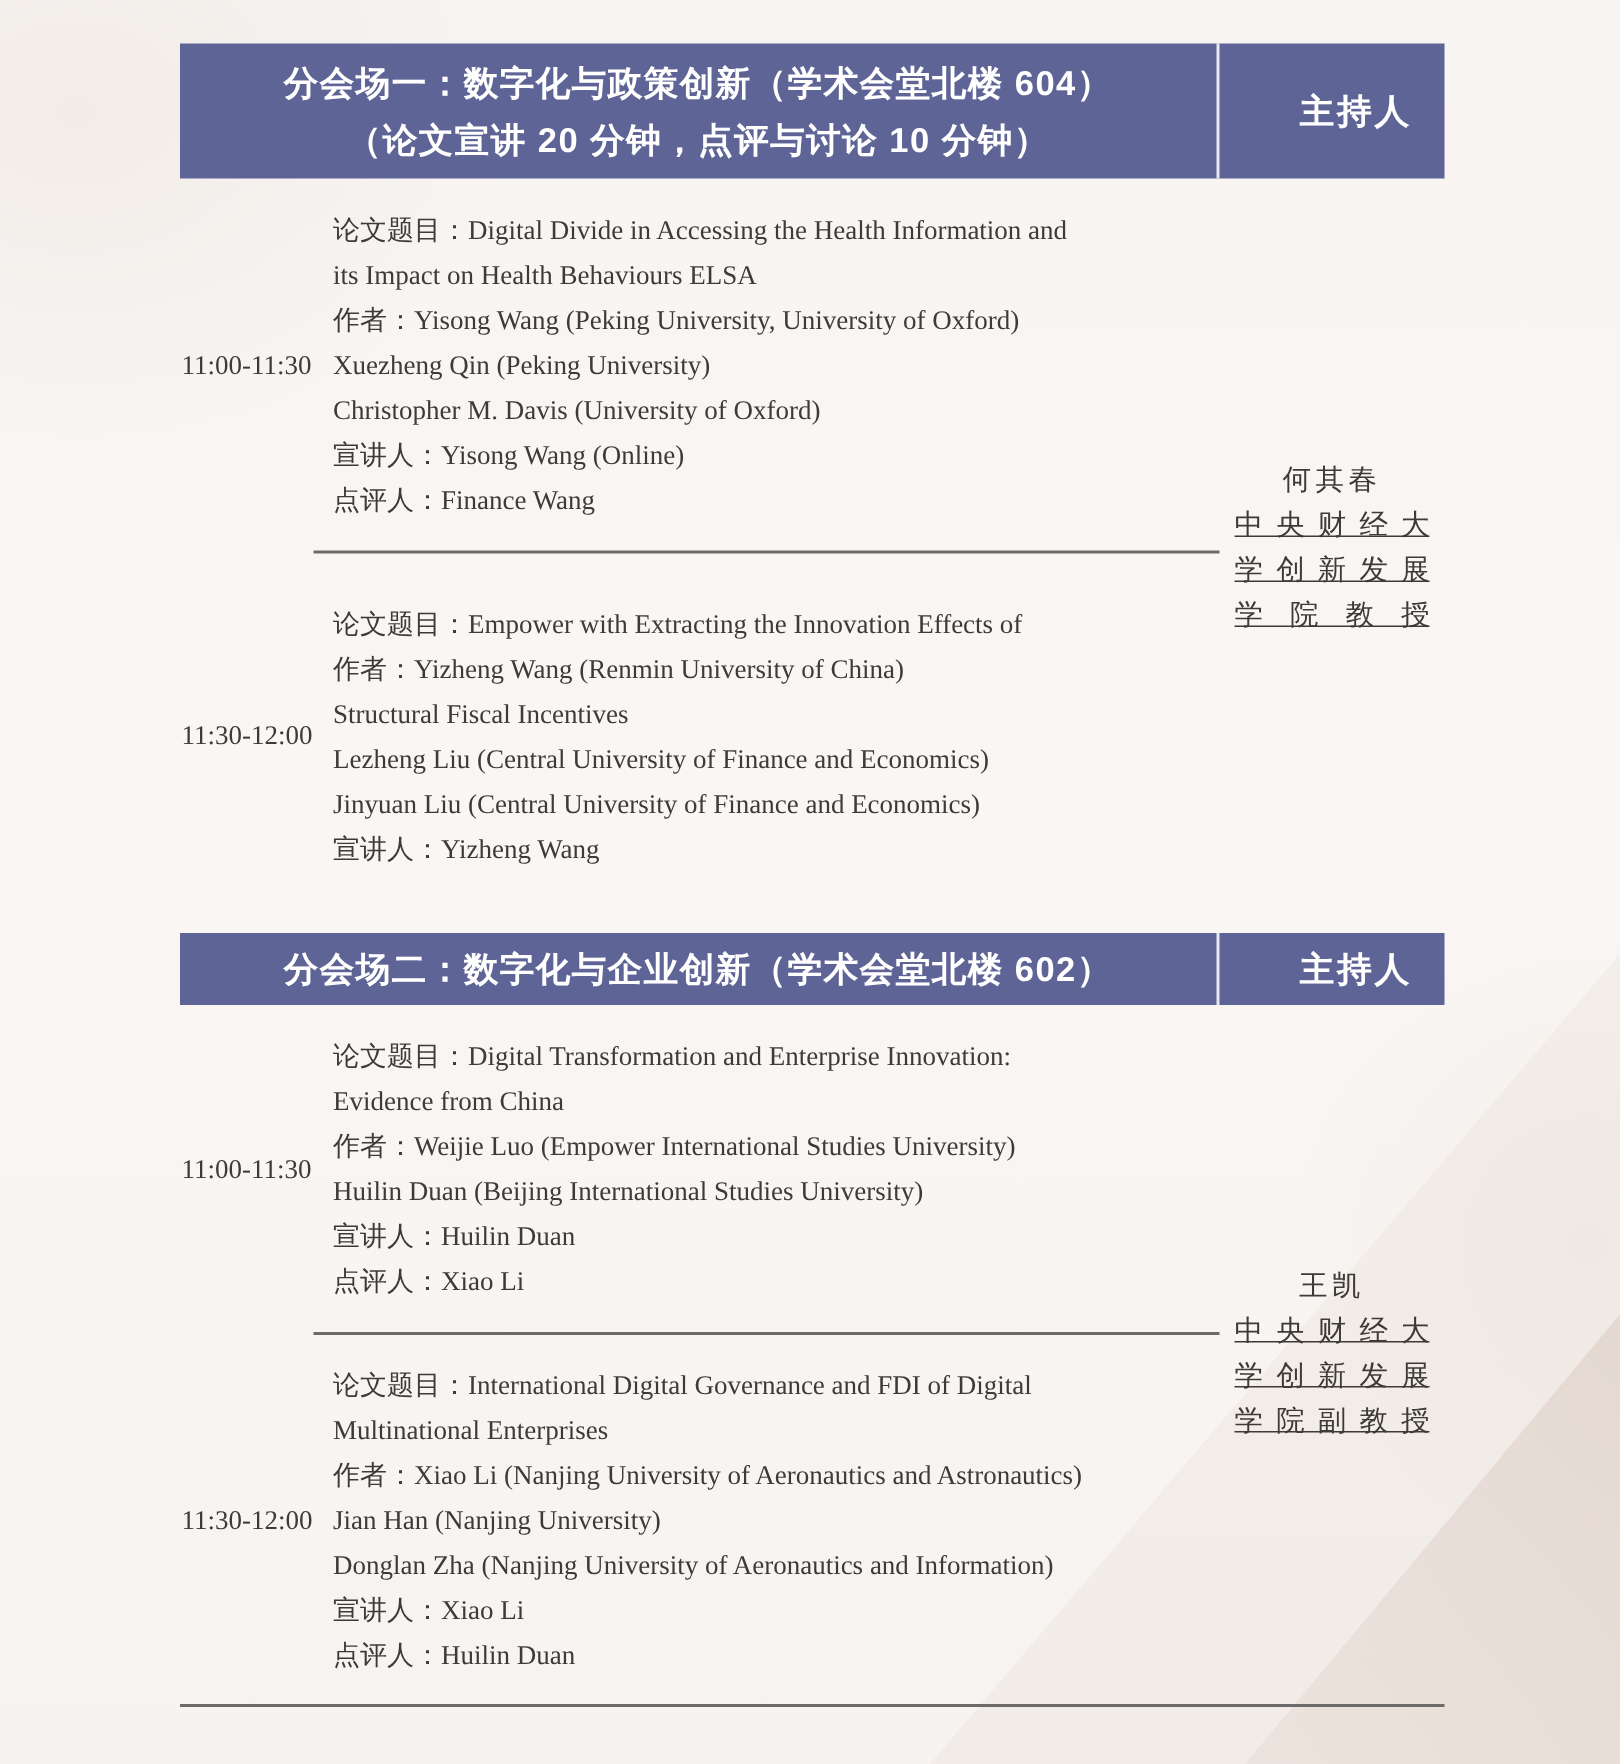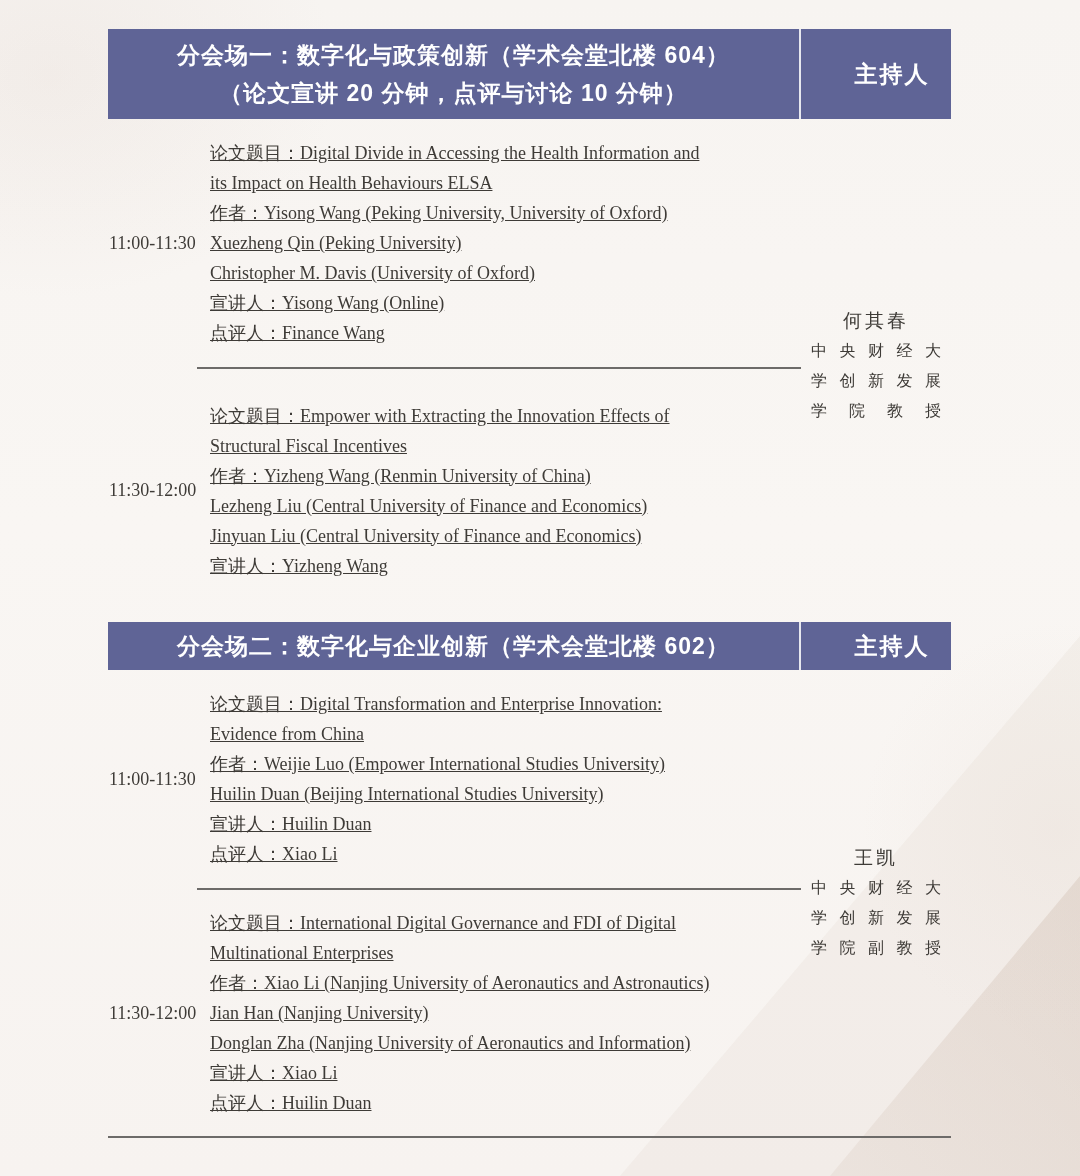--- a/index.html
+++ b/index.html
@@ -34,21 +34,21 @@
     background: radial-gradient(ellipse at 15% 25%, rgba(222,208,200,0.22), rgba(222,208,200,0) 70%);
   }
   .bg-midright {
     position: absolute; right: 0; top: 620px;
     width: 220px; height: 420px;
     background: radial-gradient(ellipse at 90% 50%, rgba(224,210,200,0.18), rgba(224,210,200,0) 70%);
   }
 
   .schedule {
     position: absolute;
-    left: 108px; top: 29px;
+    left: 120px; top: 29px;
     width: 843px;
     border-bottom: 2px solid #6d6b69;
     color: #3e3b37;
   }
 
   .session-header {
     display: flex;
     align-items: stretch;
     background: #5f6496;
     color: #ffffff;
@@ -108,42 +108,42 @@
     flex-shrink: 0;
     font-size: 18px;
     padding-left: 1px;
     white-space: nowrap;
   }
   .paper-lines { width: 591px; }
   .pline {
     font-size: 18px;
     line-height: 30px;
     white-space: nowrap;
-    text-decoration: underline;
   }
 
   .row-divider {
     height: 2px;
     background: #6d6b69;
     margin-left: 89px;
     width: 604px;
   }
 
   .moderator-block { width: 130px; }
   .mod-name {
     font-size: 19px;
     line-height: 30px;
     text-align: center;
     letter-spacing: 3px;
   }
   .aff-line {
-    font-size: 16px;
+    font-size: 19px;
     line-height: 30px;
     text-align: justify;
     text-align-last: justify;
+    text-decoration: underline;
     -moz-text-align-last: justify;
   }
 </style>
 </head>
 <body>
 
 <div class="page">
 
   <div class="bg-corner-soft"></div>
   <div class="bg-corner"></div>
@@ -176,22 +176,22 @@
               <div class="pline">点评人：Finance Wang</div>
             </div>
           </div>
 
           <div class="row-divider"></div>
 
           <div class="paper-row row-h2">
             <div class="time">11:30-12:00</div>
             <div class="paper-lines">
               <div class="pline">论文题目：Empower with Extracting the Innovation Effects of</div>
+              <div class="pline">作者：Yizheng Wang (Renmin University of China)</div>
               <div class="pline">Structural Fiscal Incentives</div>
-              <div class="pline">作者：Yizheng Wang (Renmin University of China)</div>
               <div class="pline">Lezheng Liu (Central University of Finance and Economics)</div>
               <div class="pline">Jinyuan Liu (Central University of Finance and Economics)</div>
               <div class="pline">宣讲人：Yizheng Wang</div>
             </div>
           </div>
 
         </div>
 
         <div class="moderator-col">
           <div class="moderator-block">

